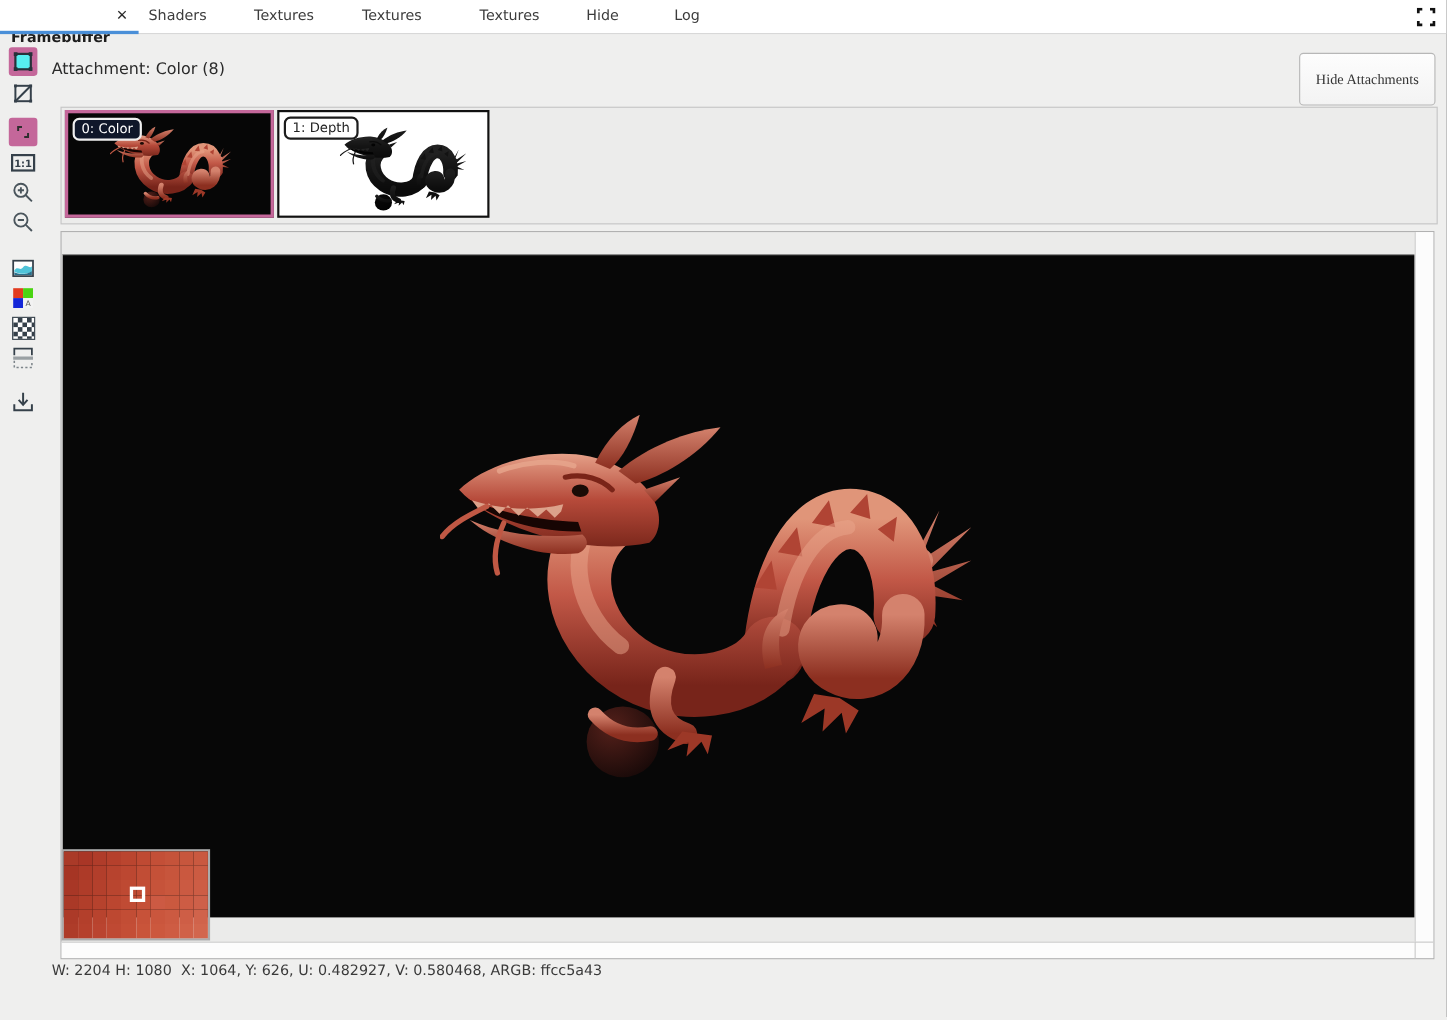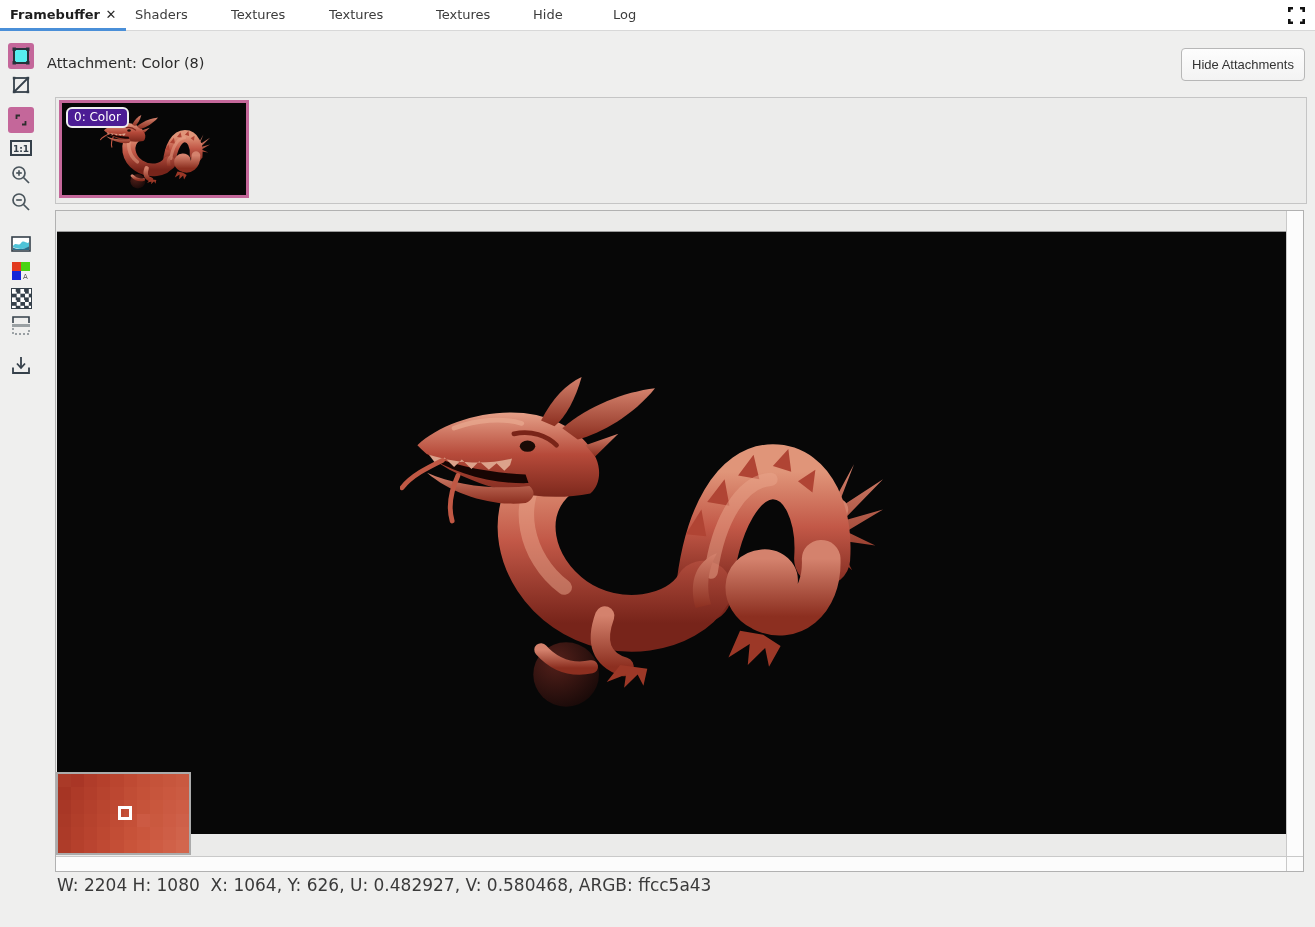--- a/index.html
+++ b/index.html
@@ -2,45 +2,45 @@
 <html style="--selection_pink: #c4679a; --thumb_selected_border: #cf6b9f; --tab_underline_blue: #4a8fd8; --icon_cyan: #57eef0; --canvas_black: #070707;"><head>
 <meta charset="utf-8">
 <style>
   html,body{margin:0;padding:0;background:#efefee;font-family:"DejaVu Sans","Liberation Sans",sans-serif;}
   #app{position:relative;width:1315px;height:927px;background:#efefee;overflow:hidden;
        -webkit-font-smoothing:antialiased;}
   
   .tabbar{position:absolute;left:0;top:0;width:1315px;height:31px;background:#ffffff;
           border-bottom:1px solid #d8d8d8;box-sizing:border-box;}
   .tab{position:absolute;top:7px;font-size:13px;color:#3c3c3c;cursor:default;}
-  .tab.active{font-weight:bold;color:#1d1d1d;}
+  .tab.active{font-weight:bold;color:#1d1d1d;margin-top:20px;}
   .tab-underline{position:absolute;left:0;top:28px;width:126px;height:3px;
                  background:var(--tab_underline_blue,#4a8fd8);}
   .tab-close{position:absolute;left:103px;top:6px;width:16px;height:18px;font-size:13px;
              color:#2a2a2a;text-align:center;line-height:18px;cursor:default;}
   .fullscreen-btn{position:absolute;left:1288px;top:7px;width:17px;height:17px;}
   
   .toolbtn{position:absolute;left:8px;width:26px;height:26px;display:flex;align-items:center;
            justify-content:center;border-radius:3px;}
   .toolbtn.selected{background:var(--selection_pink,#c4679a);}
   
   .attach-title{position:absolute;left:47px;top:55px;font-size:14.5px;color:#2b2b2b;}
-  .hide-btn{position:absolute;left:1181px;top:48px;width:124px;height:33px;box-sizing:border-box;
+  .hide-btn{position:absolute;left:1181px;top:48px;width:124px;height:48px;box-sizing:border-box;
             border:1px solid #b7b7b7;border-radius:4px;background:linear-gradient(#fdfdfd,#f3f3f3);
-            font-size:13px;color:#333;font-family:Liberation Sans, sans-serif;}
+            font-size:13px;color:#333;font-family:Liberation Serif, serif;}
   
   .thumbstrip{position:absolute;left:55px;top:97px;width:1252px;height:107px;box-sizing:border-box;
               background:#ececeb;border:1px solid #c5c5c5;}
   .thumb{position:absolute;box-sizing:border-box;}
   .thumb.color-thumb{left:3px;top:2px;width:190px;height:98px;
                      border:3px solid var(--selection_pink,#cf6b9f);background:#060606;}
   .thumb.depth-thumb{left:196px;top:2px;width:193px;height:98px;border:2px solid #111;background:#ffffff;}
   .thumb-badge{position:absolute;left:4px;top:4px;font-size:12px;padding:1px 6px 2px 6px;
                border-radius:6px;white-space:nowrap;}
-  .badge-dark{background:#4c1d95;color:#fff;border:2px solid #efefef;}
+  .badge-dark{background:#0f172a;color:#fff;border:2px solid #efefef;}
   .badge-light{background:#ffffff;color:#222;border:2px solid #1c1c1c;}
   .thumb-art{position:absolute;}
   .depth-art{filter:grayscale(1) brightness(0.2);}
   
   .scrollarea{position:absolute;left:55px;top:210px;width:1249px;height:662px;box-sizing:border-box;
               border:1px solid #b1b1b1;background:#ebebea;}
   .canvas{position:absolute;left:1px;top:20px;width:1230px;height:603px;
           background:var(--canvas_black,#070707);border-top:1px solid #9a9a9a;box-sizing:border-box;}
   .dragon-main{position:absolute;left:343px;top:145px;}
   .vtrack{position:absolute;left:1230px;top:0;width:17px;height:645px;background:#fcfcfc;
@@ -50,21 +50,21 @@
   .scroll-corner{position:absolute;left:1230px;top:645px;width:17px;height:15px;background:#fcfcfc;
           border-left:1px solid #c9c9c9;border-top:1px solid #c9c9c9;box-sizing:border-box;}
   
   .magnifier{position:absolute;left:56px;top:772px;width:135px;height:83px;box-sizing:border-box;
              border:2px solid #ababab;z-index:5;}
   .maggrid{position:absolute;inset:0;display:grid;grid-template-columns:repeat(10,1fr);
            grid-template-rows:repeat(6,1fr);}
   .magmarker{position:absolute;left:60px;top:32px;width:14px;height:14px;box-sizing:border-box;
              border:3px solid #ffffff;}
   
-  .statusbar{position:absolute;left:57px;top:875px;font-size:17px;color:#3a3a3a;white-space:pre;}
+  .statusbar{position:absolute;left:47px;top:875px;font-size:13px;color:#3a3a3a;white-space:pre;}
   .icon-svg{display:block;}
   .checker{width:21px;height:21px;border:1px solid #35404a;box-sizing:border-box;
            background:repeating-conic-gradient(#35404a 0% 25%, #ffffff 0% 50%);
            background-size:8.4px 8.4px;}
 </style>
 </head>
 <body>
 
 <div id="app">
 
@@ -221,20 +221,26 @@
 
   <div class="attach-title">Attachment: Color (8)</div>
   <button class="hide-btn">Hide Attachments</button>
 
   <div class="thumbstrip">
     <div class="thumb color-thumb">
       <svg class="thumb-art" style="left:38px;top:12px" width="110" height="76" viewBox="0 0 500 360" preserveAspectRatio="none">
         <use href="#dragon-sym"></use>
       </svg>
       <span class="thumb-badge badge-dark">0: Color</span>
+    </div>
+    <div class="thumb depth-thumb">
+      <svg class="thumb-art depth-art" style="left:55px;top:14px" width="115" height="78" viewBox="0 0 500 360" preserveAspectRatio="none">
+        <use href="#dragon-sym"></use>
+      </svg>
+      <span class="thumb-badge badge-light">1: Depth</span>
     </div>
   </div>
 
   <div class="scrollarea">
     <div class="canvas">
       <svg class="dragon-main" width="483" height="341" viewBox="0 0 500 360" preserveAspectRatio="none">
         <use href="#dragon-sym"></use>
       </svg>
     </div>
     <div class="vtrack"></div>

